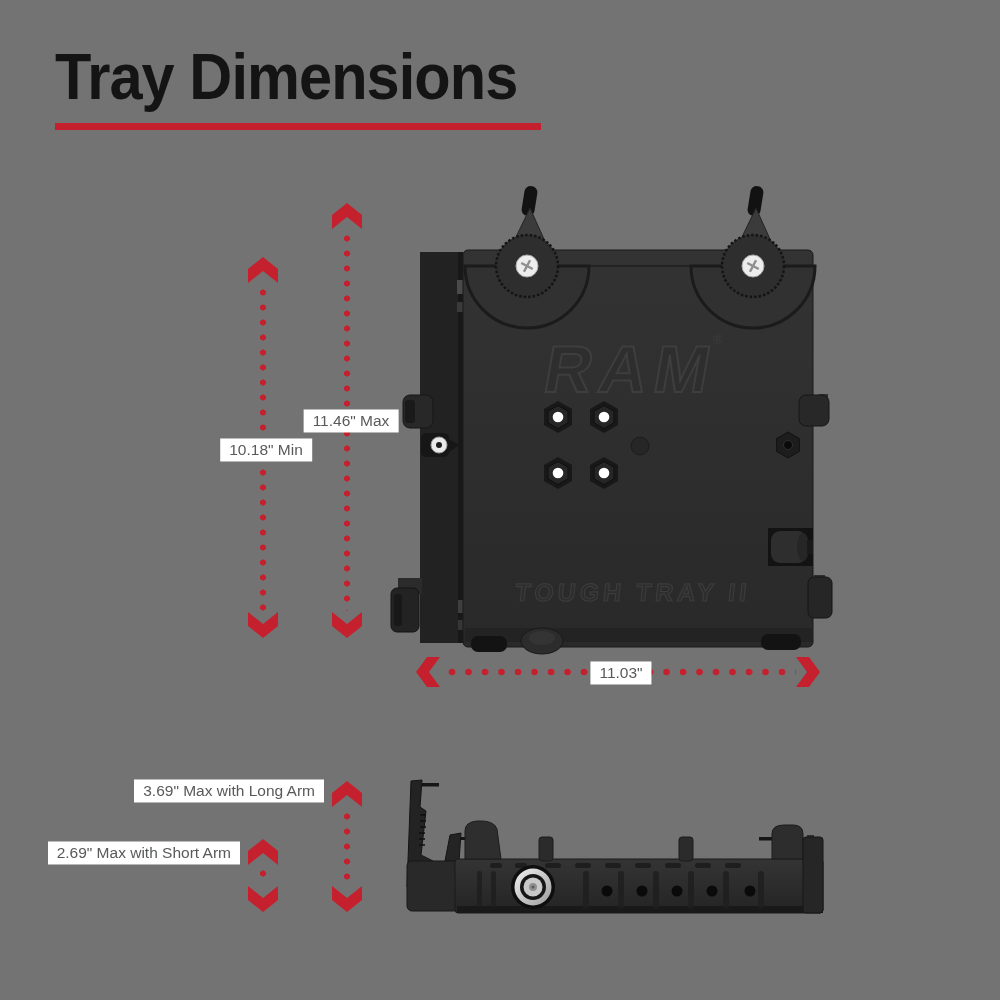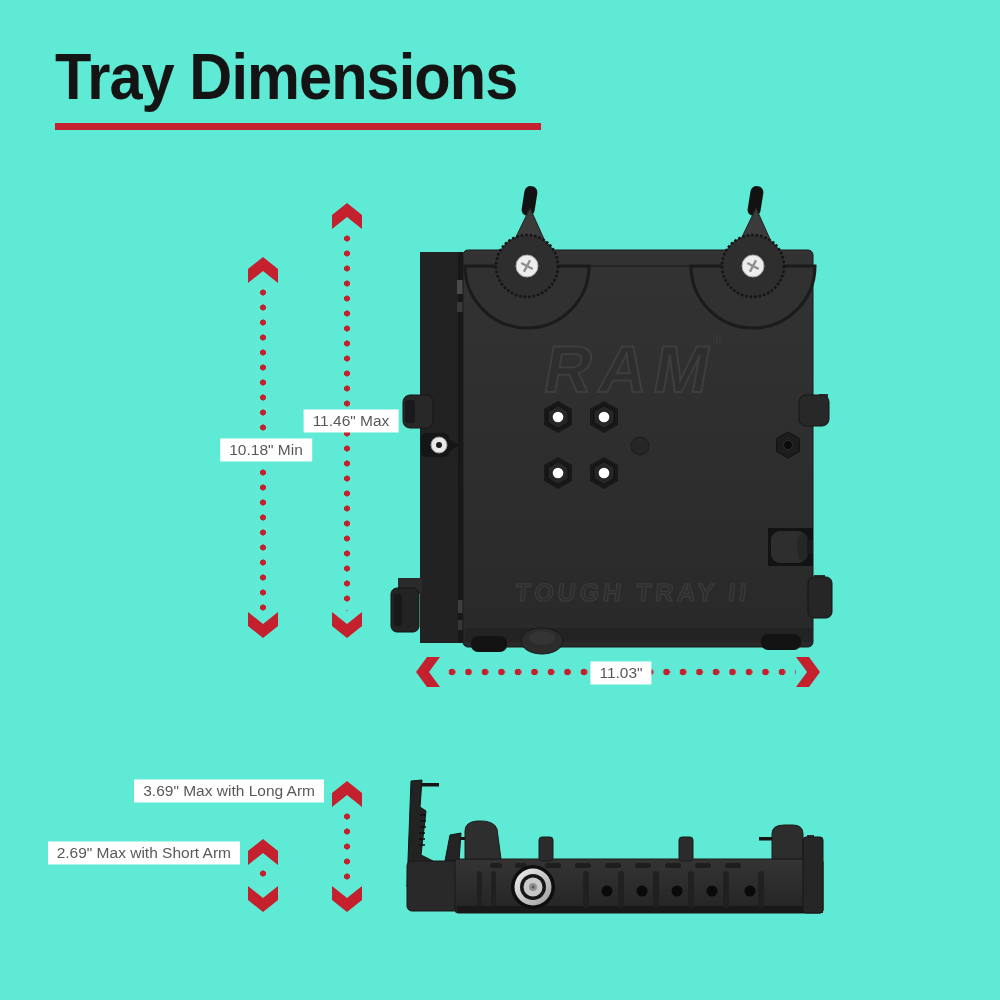--- a/index.html
+++ b/index.html
@@ -2,21 +2,21 @@
 <html><head>
 <meta charset="utf-8">
 <style>
   :root{
     --red:#c5202e;
     --label-gray:#58595b;
   }
   html,body{margin:0;padding:0;background:#ffffff;}
   .stage{
     position:relative;width:1000px;height:1000px;margin:0 auto;
-    background:#5eead4;overflow:hidden;
+    background:#737373;overflow:hidden;
     font-family:"Liberation Sans",sans-serif;
   }
   .abs{position:absolute;}
   
   .page-title{
     position:absolute;left:55px;top:40px;margin:0;
     font-size:64px;font-weight:bold;letter-spacing:-1px;color:#141414;
     transform:scaleX(.93);transform-origin:left top;white-space:nowrap;
   }
   .title-rule{position:absolute;left:55px;top:123px;width:486px;height:7px;background:var(--red);}

